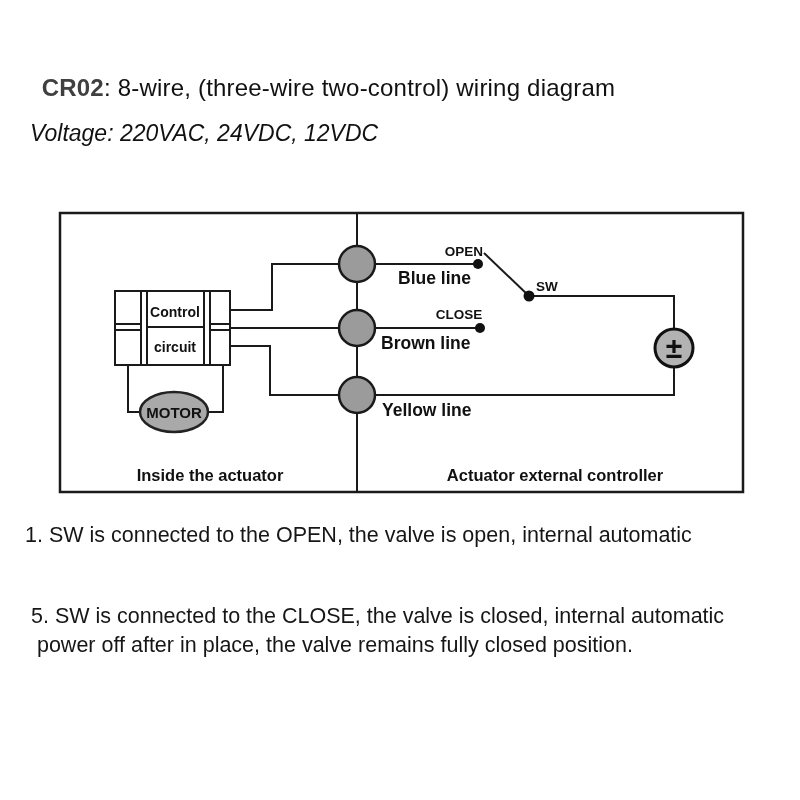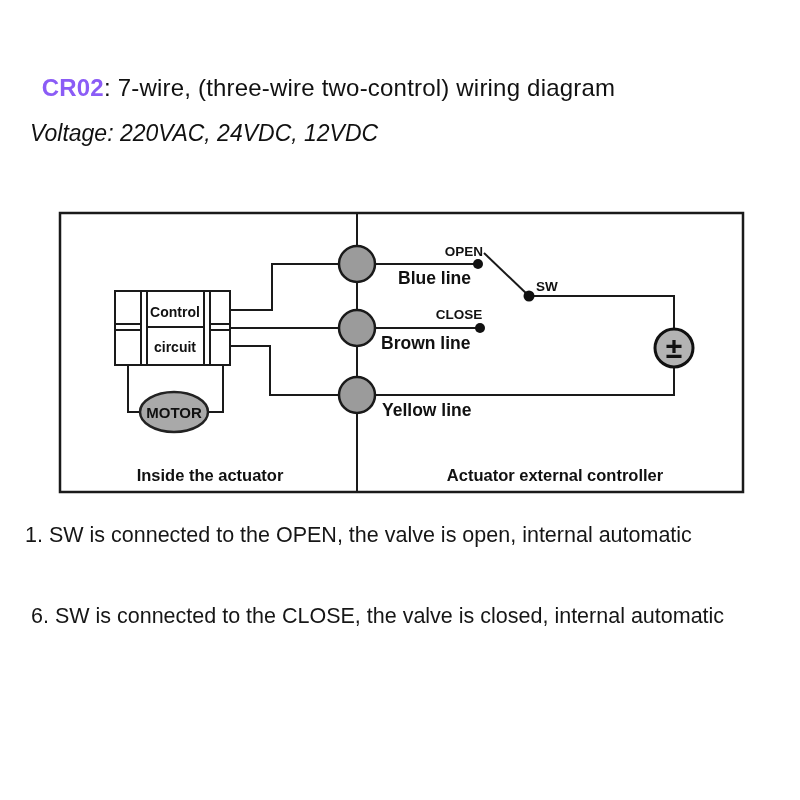--- a/index.html
+++ b/index.html
@@ -20,21 +20,21 @@
   svg.dg text{fill:#111;font-family:"Liberation Sans","DejaVu Sans",sans-serif;font-weight:bold;}
   .lbl-big{font-size:17.5px;}
   .lbl-small{font-size:13.5px;}
   .lbl-section{font-size:16.5px;}
   .lbl-box{font-size:14px;}
 </style>
 </head>
 <body>
 
 <div class="abs title">
-  <span class="model" style="color: #8b5cf6;">CR02</span><span>: 7-wire, (three-wire two-control) wiring diagram</span>
+  <span class="model" style="color: #404040;">CR02</span><span>: 8-wire, (three-wire two-control) wiring diagram</span>
 </div>
 <div class="abs voltage">Voltage: 220VAC, 24VDC, 12VDC</div>
 
 <svg class="dg" width="800" height="510" viewBox="0 0 800 510">
 
   <rect x="60" y="213" width="683" height="279" class="box thick"></rect>
   <line x1="357" y1="213" x2="357" y2="492" class="wire"></line>
 
   <g>
     <rect x="115" y="291" width="115" height="74" class="box" stroke-width="2"></rect>
@@ -89,14 +89,15 @@
   <text x="536" y="291" class="lbl-small">SW</text>
 
   <text x="210" y="481" text-anchor="middle" class="lbl-section">Inside the actuator</text>
   <text x="555" y="481" text-anchor="middle" class="lbl-section">Actuator external controller</text>
 </svg>
 
 <div id="note-1" class="abs notes">
   <span class="note-line">1. SW is connected to the OPEN, the valve is open, internal automatic</span>
 </div>
 <div id="note-2" class="abs notes">
-  <span class="note-line"> 6. SW is connected to the CLOSE, the valve is closed, internal automatic</span>
+  <span class="note-line"> 5. SW is connected to the CLOSE, the valve is closed, internal automatic</span>
+  <span class="note-line">  power off after in place, the valve remains fully closed position.</span>
 </div>
 
 </body></html>

